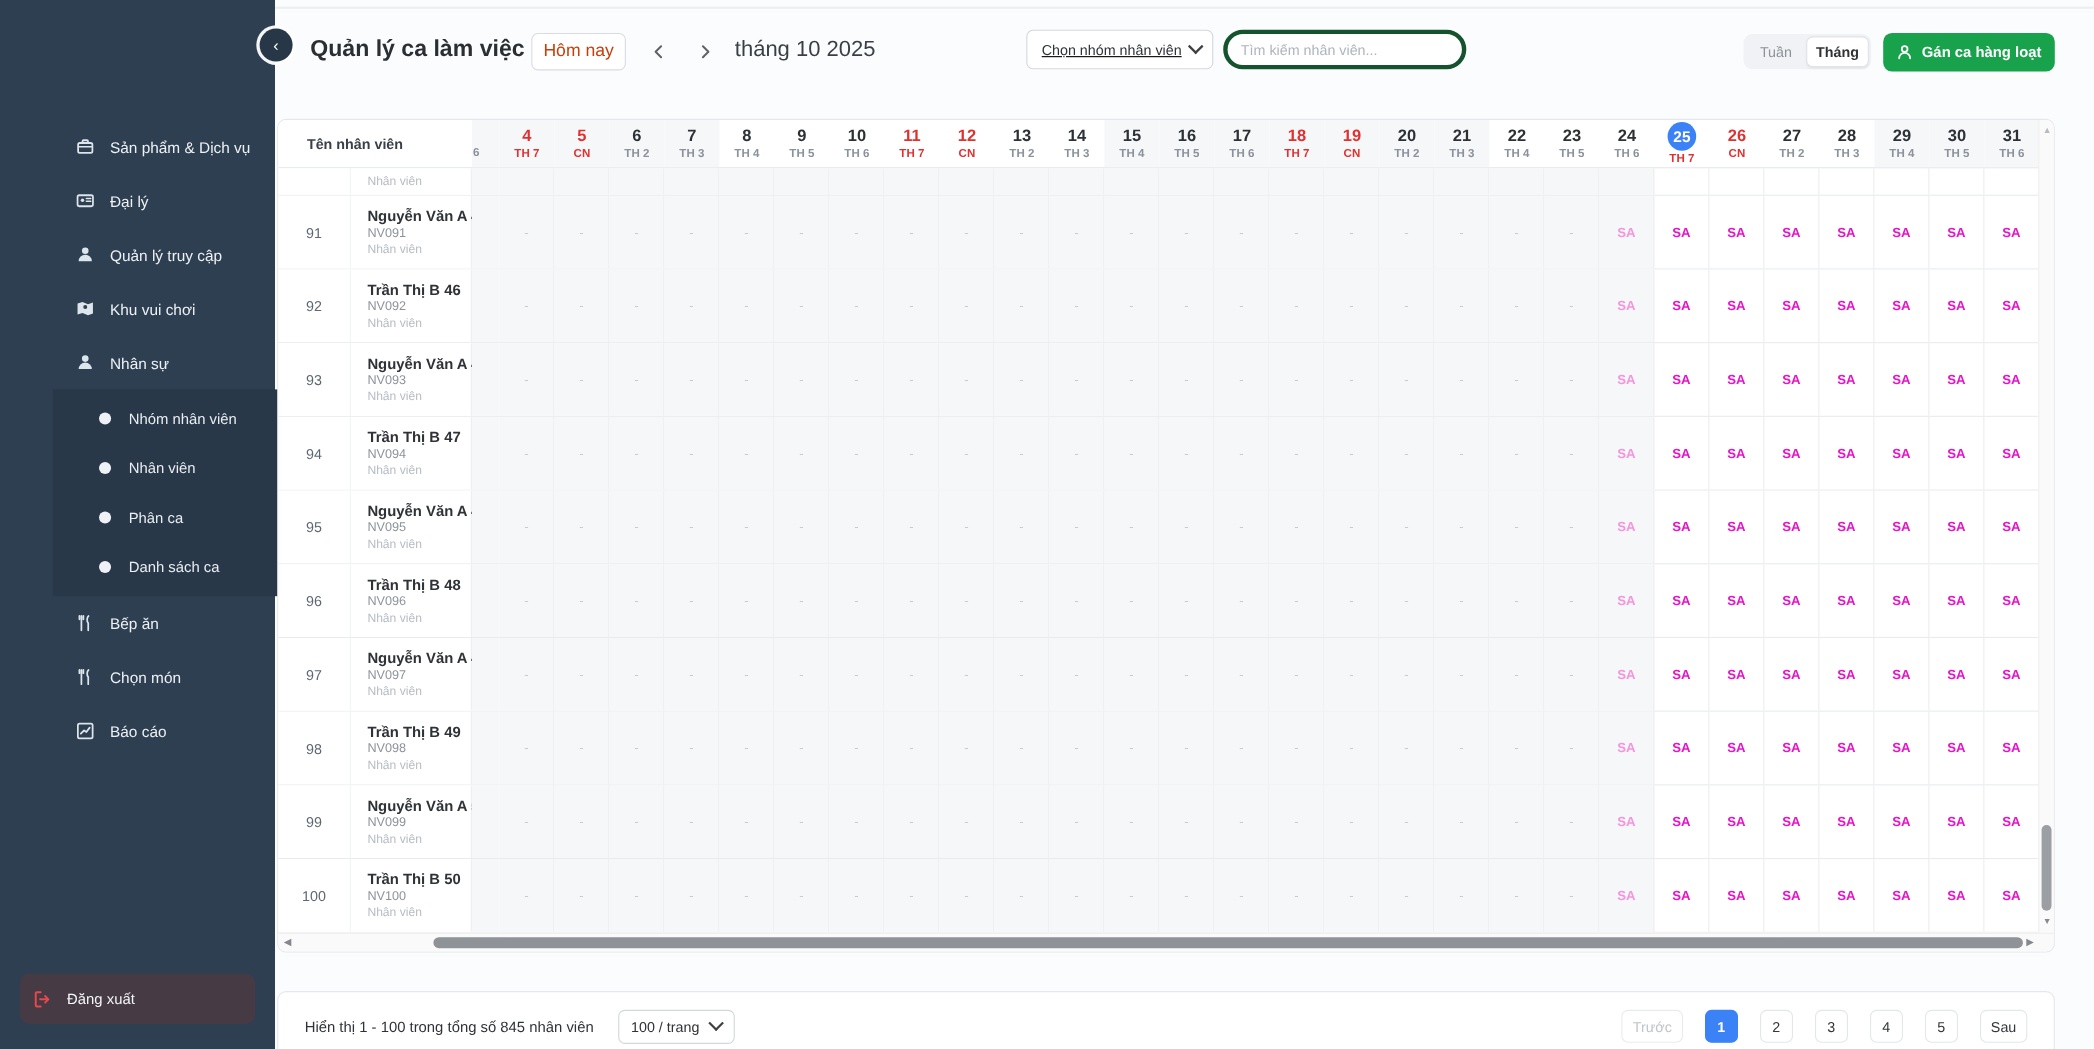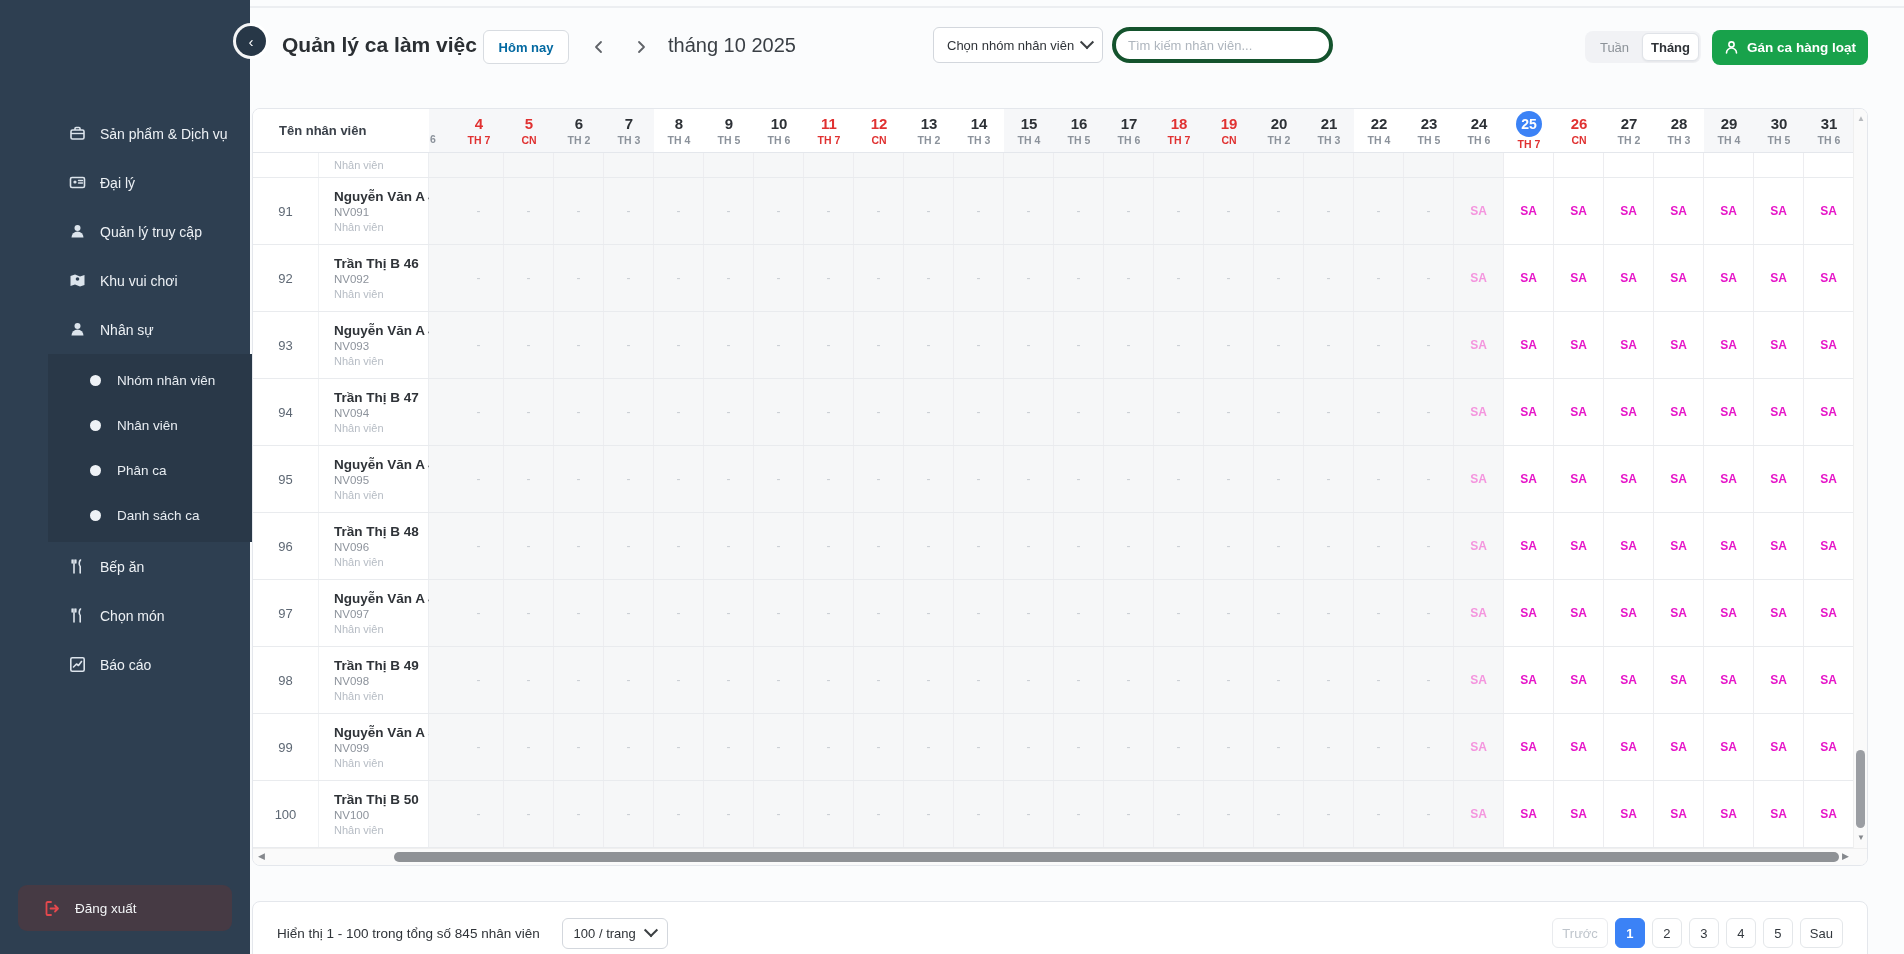--- a/index.html
+++ b/index.html
@@ -16,33 +16,33 @@
   .nav { position:absolute; left:0; top:109px; width:250px;margin-left:48px; }
   .nav-item { height:49px; display:flex; align-items:center; padding:0 18px 0 20px; cursor:pointer; }
   .nav-ic { width:18px; height:18px; display:inline-flex; align-items:center; justify-content:center; margin-right:14px; flex:none; }
   .nav-lb { flex:1; font-size:14px; color:#edf1f5; }
   .nav-ch { font-size:17px; color:#c3cdd7; line-height:1; }
   .nav-ch.up { transform:rotate(-90deg); }
   .submenu { background:#293848; padding:4px 0; }
   .sub-item { height:45px; display:flex; align-items:center; padding-left:42px; cursor:pointer; }
   .dot { width:11px; height:11px; border-radius:50%; background:#eef2f6; margin-right:16px; flex:none; }
   .sub-lb { font-size:13.5px; color:#e8edf2; }
-  .logout-btn { position:absolute; left:18px; top:885px; width:214px; height:46px; background:#463a44; border-radius:9px; display:flex; align-items:center; padding-left:26px; cursor:pointer; }
+  .logout-btn { position:absolute; left:18px; top:885px; width:214px; height:46px; background:#463a44; border-radius:9px; display:flex; align-items:center; padding-left:12px; cursor:pointer; }
   .logout-lb { font-size:13.5px; color:#f3f5f7; margin-left:14px; }
   .collapse-btn { position:absolute; left:236px; top:26px; width:30px; height:30px; border-radius:50%; background:#273747; box-shadow:0 0 0 3px rgba(255,255,255,0.95); color:#fff; display:flex; align-items:center; justify-content:center; font-size:15px; cursor:pointer; z-index:5; }
 
   
   .topline { position:absolute; left:250px; top:6px; right:0; height:2px; background:#eceef1; }
   .page-title { position:absolute; left:282px; top:33px; font-size:21px; font-weight:700; color:#2b2f33; }
-  .btn-plain { background:#fff; border:1px solid #d8dce1; border-radius:6px; color:#0369a1; font-size:13px; font-weight:700; display:flex; align-items:center; justify-content:center; cursor:pointer; font-family:"Liberation Sans",sans-serif; }
+  .btn-plain { background:#fff; border:1px solid #d8dce1; border-radius:6px; color:#c2410c; font-size:16px; font-weight:400; display:flex; align-items:center; justify-content:center; cursor:pointer; font-family:"Liberation Sans",sans-serif; }
   .today-btn { position:absolute; left:483px; top:30px; width:86px; height:34px; }
   .nav-arrow { position:absolute; top:30px; width:34px; height:34px; background:transparent; border:none; color:#5f6368; font-size:18px; display:flex; align-items:center; justify-content:center; cursor:pointer; }
   .prev-arrow { left:582px; } .next-arrow { left:624px; }
   .month-label { position:absolute; left:668px; top:34px; font-size:20px; font-weight:500; color:#3a3f45; }
-  .select-box { position:absolute; left:933px; top:27px; width:170px; height:36px; background:#fff; border:1px solid #d3d7dd; border-radius:6px; display:flex; align-items:center; padding:0 10px 0 13px; cursor:pointer; }
+  .select-box { position:absolute; left:933px; top:27px; width:170px; height:36px; background:#fff; border:1px solid #d3d7dd; border-radius:6px; display:flex; align-items:center; padding:0 10px 0 13px; cursor:pointer;text-decoration:underline; }
   .select-box .sel-lb { flex:1; font-size:13px; color:#2f3338; }
   .chev-down { width:10px; height:10px; border-right:2px solid #3c4043; border-bottom:2px solid #3c4043; transform:rotate(45deg) translate(-2px,-2px); }
   .search-box { position:absolute; left:1112px; top:27px; width:221px; height:36px; background:#fff; border:4px solid #14532d; border-radius:18px; padding:0 12px; font-size:13px; color:#2f3338; font-family:"Liberation Sans",sans-serif; }
   .search-box::placeholder { color:#aeb5bd; }
   .segmented { position:absolute; left:1585px; top:31px; width:116px; height:32px; background:#f1f2f5; border-radius:8px; display:flex; align-items:flex-start; padding:2px; }
   .seg-opt { flex:1; height:28px; display:flex; align-items:center; justify-content:center; font-size:13px; color:#8c9298; cursor:pointer; border-radius:6px; }
   .seg-opt.active { background:#fff; border:1px solid #e0e3e8; color:#2f3338; font-weight:600; box-shadow:0 1px 2px rgba(0,0,0,0.05); }
   .bulk-btn { position:absolute; left:1712px; top:30px; width:156px; height:35px; background:#18a24b; border:none; border-radius:8px; color:#fff; font-size:13.5px; font-weight:600; display:flex; align-items:center; justify-content:center; gap:8px; cursor:pointer; font-family:"Liberation Sans",sans-serif; }
 
   
@@ -83,21 +83,21 @@
   .varrow { position:absolute; left:0; width:14px; text-align:center; font-size:8px; color:#b6b9bd; }
   .varrow.down { color:#85888d; }
   .hscroll { position:absolute; left:0; bottom:0; width:1616px; height:17px; background:#fafafa; border-top:1px solid #efefef; }
   .hthumb { position:absolute; left:141px; top:3px; width:1445px; height:10px; background:#8f9296; border-radius:5px; }
   .harrow { position:absolute; top:2px; font-size:9px; color:#85888d; }
 
   
   .footer-card { position:absolute; left:252px; top:901px; width:1616px; height:64px; background:#fff; border:1px solid #e4e7ec; border-radius:8px; display:flex; align-items:center; padding:0 24px; }
   .foot-summary { font-size:13.5px; color:#2f3338; }
   .psize { margin-left:22px; width:106px; height:31px; border:1px solid #d3d7dd; border-radius:6px; display:flex; align-items:center; justify-content:center; gap:10px; font-size:13px; color:#2f3338; cursor:pointer; background:#fff; }
-  .pager { margin-left:auto; display:flex; align-items:flex-start; gap:7px; }
+  .pager { margin-left:auto; display:flex; align-items:flex-start; gap:20px; }
   .pg-btn { height:30px; min-width:30px; padding:0 9px; border:1px solid #e4e7ea; border-radius:6px; background:#fff; font-size:13px; color:#33383e; display:flex; align-items:center; justify-content:center; cursor:pointer; font-family:"Liberation Sans",sans-serif; }
   .pg-btn.disabled { color:#bfc5cc; border-color:#e9ebee; cursor:default; }
   .pg-btn.active { background:#3b82f6; border-color:#3b82f6; color:#fff; font-weight:600; }
 </style>
 </head>
 <body>
 
 <aside class="sidebar">
   <nav class="nav" id="nav">
       <div class="nav-item">

